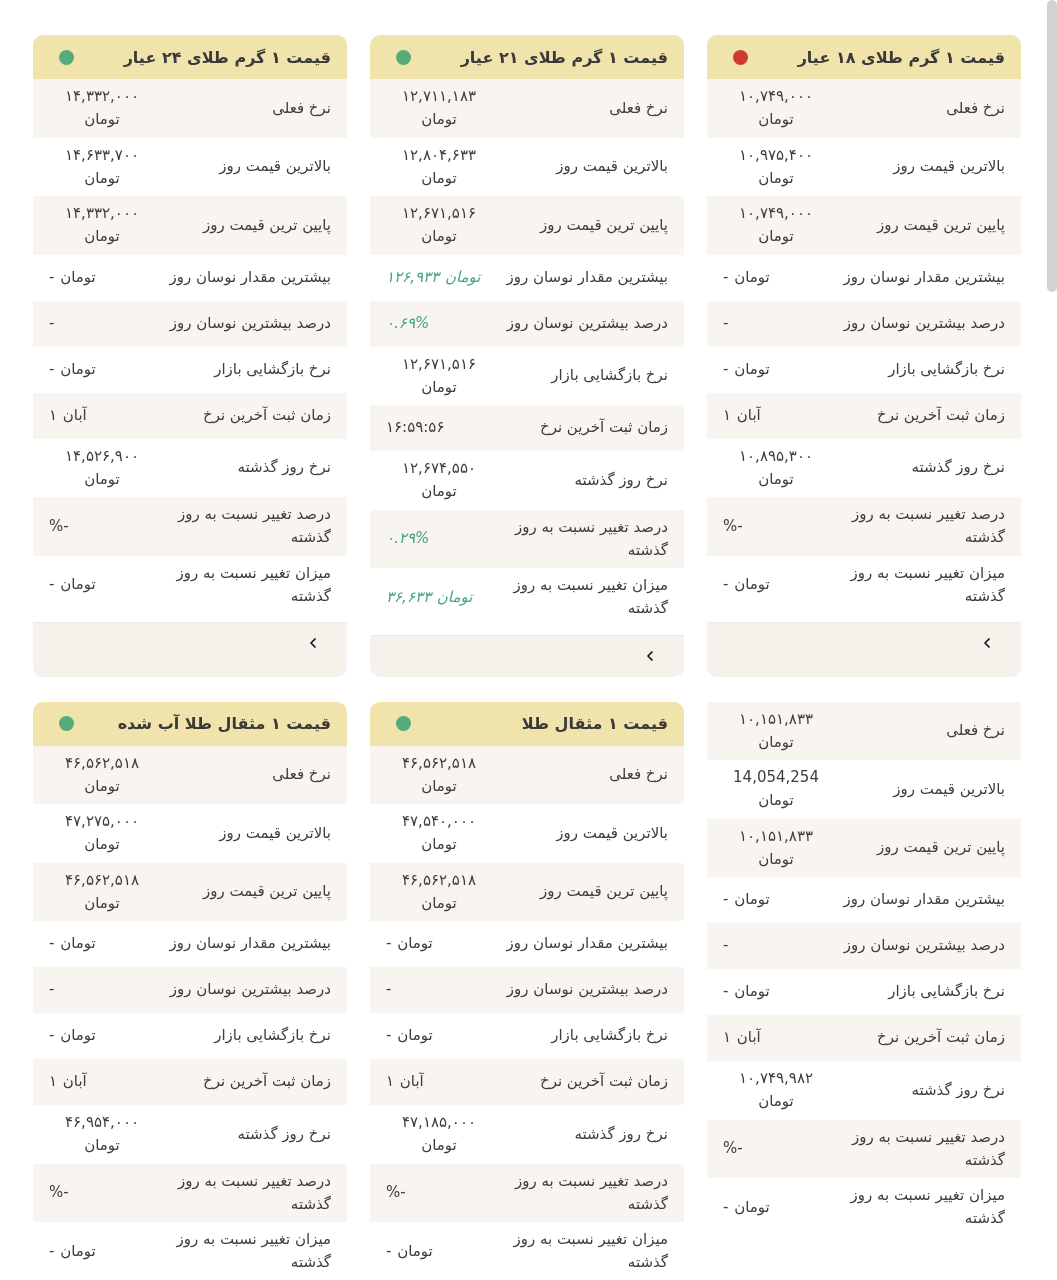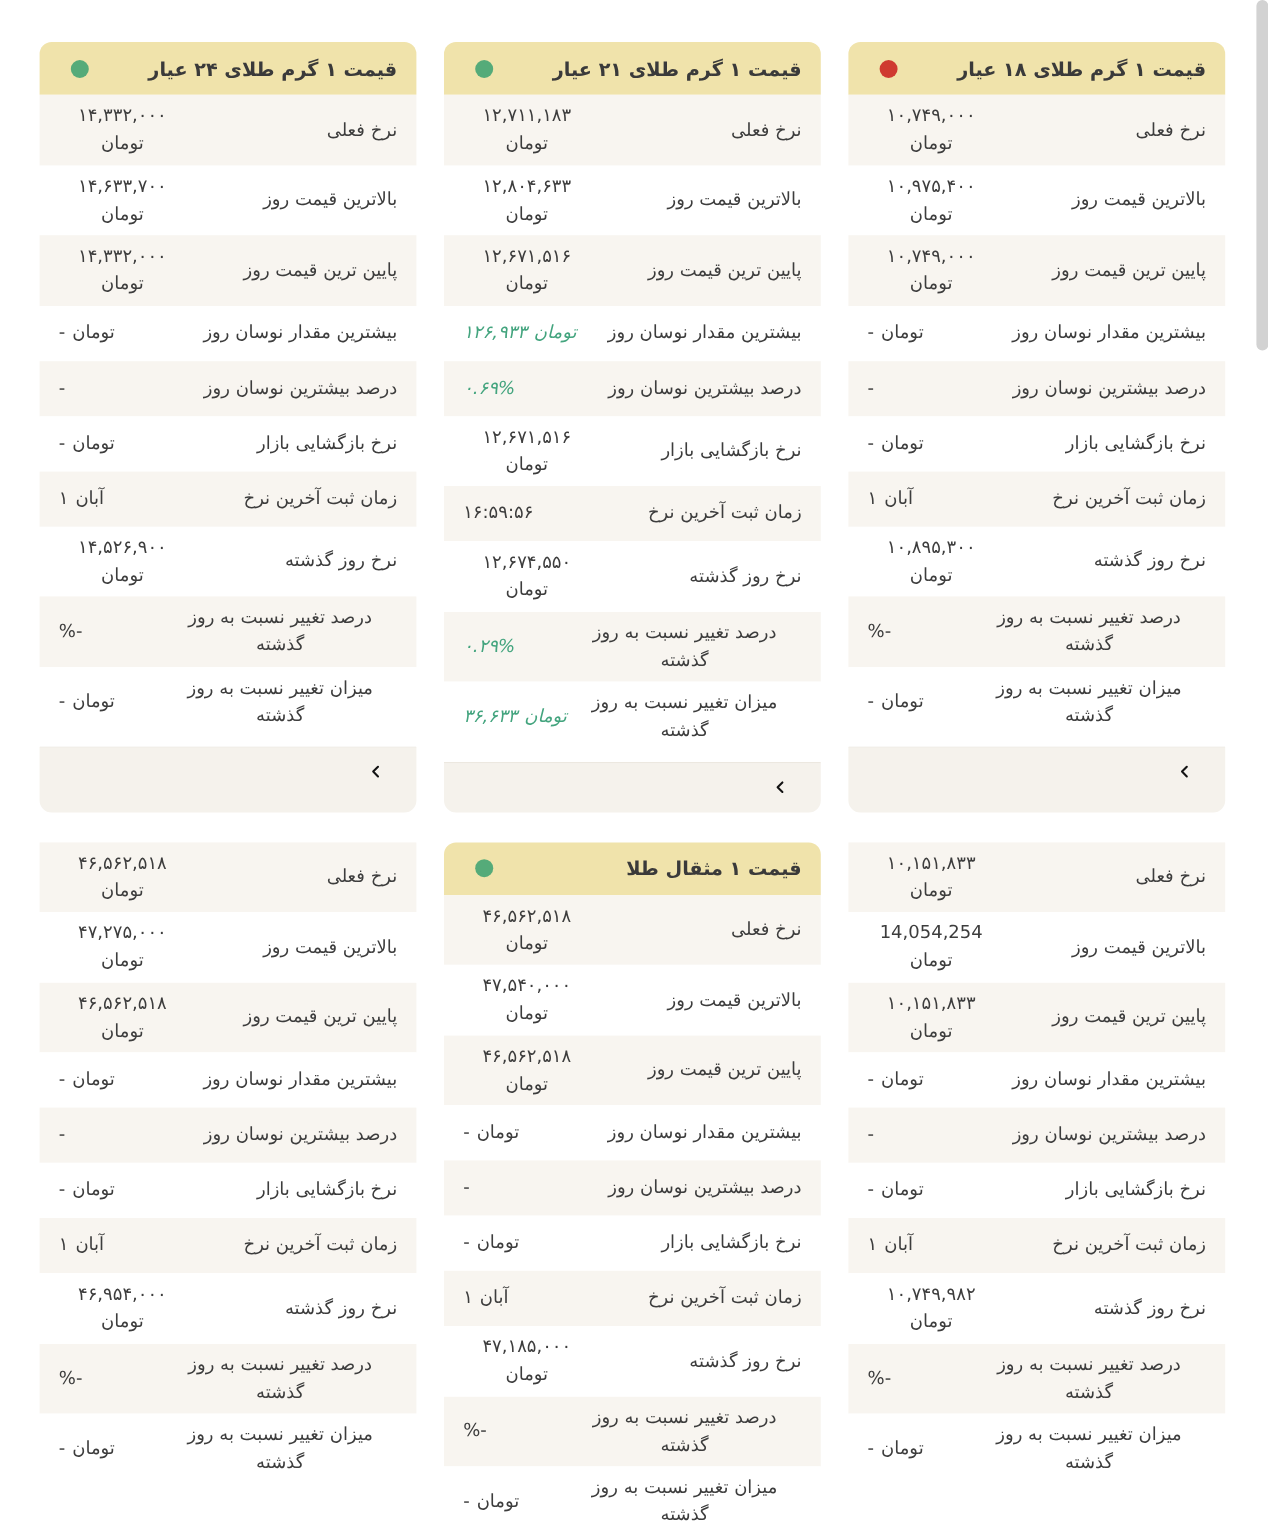--- a/index.html
+++ b/index.html
@@ -58,21 +58,21 @@
     justify-content: space-between;
     min-height: 46px;
     padding: 6px 16px;
     box-sizing: border-box;
     background: #ffffff;
     font-size: 15px;
     line-height: 1.55;
   }
   .price-row:nth-child(odd) { background: #f8f5f0; }
   .row-label {
-    text-align: center;
+    text-align: right;
     max-width: 195px;
     color: #3d3d3d;
   }
   .row-value {
     direction: ltr;
     text-align: center;
     max-width: 106px;
     color: #3d3d3d;
     white-space: normal;
     word-spacing: 1px;
@@ -414,20 +414,24 @@
 
   <div class="price-row">
     <span class="row-label">میزان تغییر نسبت به روز گذشته</span>
     <span class="row-value">- تومان</span>
   </div>
 </div>
 
   </div>
 
   <div class="card">
+    <div class="card-header">
+      <span class="card-title">قیمت ۱ مثقال طلا آب شده</span>
+      <span class="status-dot" style="background: rgb(85, 171, 121);"></span>
+    </div>
     <div class="card-rows">
   <div class="price-row">
     <span class="row-label">نرخ فعلی</span>
     <span class="row-value">۴۶,۵۶۲,۵۱۸ تومان</span>
   </div>
 
   <div class="price-row">
     <span class="row-label">بالاترین قیمت روز</span>
     <span class="row-value">۴۷,۲۷۵,۰۰۰ تومان</span>
   </div>

